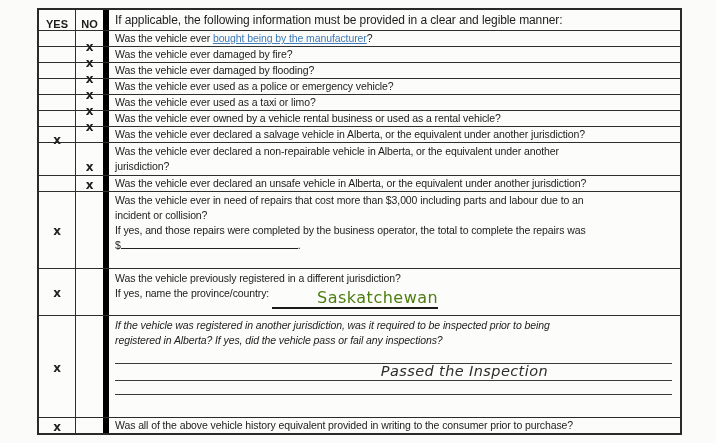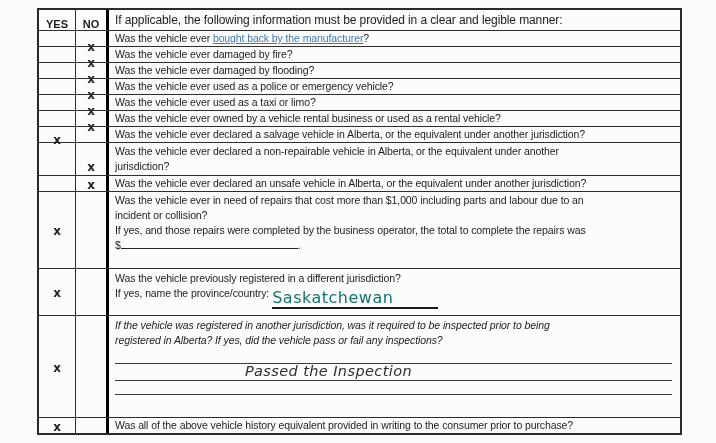--- a/index.html
+++ b/index.html
@@ -13,21 +13,21 @@
     overflow:hidden;
   }
   .form-table {
     position:absolute; left:37px; top:8px; width:645px;
     border:2px solid #2a2a2a;
     background:#fcfcfb;
   }
   .row { display:flex; border-bottom:1px solid #2e2e2e; }
   .row:last-child { border-bottom:none; }
   .c-yes { width:37px; flex:0 0 37px; border-right:1px solid #2e2e2e; position:relative; }
-  .c-no  { width:33px; flex:0 0 33px; border-right:3px solid #000000; position:relative; }
+  .c-no  { width:33px; flex:0 0 33px; border-right:6px solid #000000; position:relative; }
   .c-q   { flex:1 1 auto; padding:0 6px; font-size:10.5px; letter-spacing:-0.1px; line-height:15px; position:relative; }
 
   .r-header { height:21px; }
   .r-header .c-yes, .r-header .c-no { display:flex; align-items:flex-end; justify-content:center; }
   .hdr-label { font-weight:bold; font-size:11px; }
   .r-header .c-q { line-height:20px; font-size:12px; }
 
   .r-single { height:16px; }
   .r-single .c-q { line-height:15px; white-space:nowrap; }
   .r-double { height:33px; }
@@ -50,37 +50,37 @@
   .mark-bottom   { bottom:2px;  transform:translateX(-50%); }
   .mark-mid      { top:50%; transform:translate(-50%,-44%); }
 
   .q-link { color:#3e79b8; text-decoration:underline; cursor:pointer; }
 
   .amount-line { display:inline-block; width:177px; border-bottom:1.5px solid #222; height:11px; }
 
   .prev-answer {
     display:inline-block; width:166px; margin-left:3px;
     border-bottom:2.5px solid #1a1a1a;
-    text-align:left;
+    text-align:right;
     font-family:"DejaVu Sans", sans-serif;
-    font-size:16px; letter-spacing:0.5px; line-height:19px; color:#0f766e;
+    font-size:16px; letter-spacing:0.5px; line-height:19px; color:#4d7c0f;
     vertical-align:-6px;
   }
   .r-prev .c-q { padding-top:2px; }
   .r-repairs .c-q { padding-top:1px; }
   .r-double .c-q { padding-top:1px; }
   .r-inspect .c-q { padding-top:2px;font-style:italic; }
 
   .write-line { position:absolute; left:6px; right:8px; border-bottom:1.7px solid #3a3a3a; }
   .wl-1 { top:47px; }
   .wl-2 { top:64px; }
   .wl-3 { top:78px; }
   .inspect-answer {
     position:absolute; top:48px; left:0; width:100%;
-    text-align:center; padding-right:132px;
+    text-align:right; padding-right:132px;
     font-family:"DejaVu Sans", sans-serif;
     font-size:14.5px; letter-spacing:0.4px; color:#2e2e2e;
   }
 </style>
 </head>
 <body>
 
 <div class="form-table">
 
   <div class="row r-header">
@@ -91,21 +91,21 @@
         <span class="hdr-label">NO</span>
       </div>
     <div class="c-q">If applicable, the following information must be provided in a clear and legible manner:</div>
   </div>
 
   <div class="row r-single">
     <div class="c-yes"></div>
     <div class="c-no">
         <span class="mark mark-straddle">x</span>
       </div>
-    <div class="c-q"><span>Was the vehicle ever </span><span class="q-link">bought back by the manufacturer</span><span>?</span></div>
+    <div class="c-q"><span>Was the vehicle ever </span><span class="q-link">bought being by the manufacturer</span><span>?</span></div>
   </div>
 
   <div class="row r-single">
     <div class="c-yes"></div>
     <div class="c-no">
         <span class="mark mark-straddle">x</span>
       </div>
     <div class="c-q">Was the vehicle ever damaged by fire?</div>
   </div>
 
@@ -167,21 +167,21 @@
       </div>
     <div class="c-q">Was the vehicle ever declared an unsafe vehicle in Alberta, or the equivalent under another jurisdiction?</div>
   </div>
 
   <div class="row r-repairs">
     <div class="c-yes">
         <span class="mark mark-mid">x</span>
       </div>
     <div class="c-no"></div>
     <div class="c-q">
-      <div class="qline">Was the vehicle ever in need of repairs that cost more than $1,000 including parts and labour due to an</div>
+      <div class="qline">Was the vehicle ever in need of repairs that cost more than $3,000 including parts and labour due to an</div>
       <div class="qline">incident or collision?</div>
       <div class="qline">If yes, and those repairs were completed by the business operator, the total to complete the repairs was</div>
       <div class="qline"><span>$</span><span class="amount-line"></span><span>.</span></div>
     </div>
   </div>
 
   <div class="row r-prev">
     <div class="c-yes">
         <span class="mark mark-mid">x</span>
       </div>

